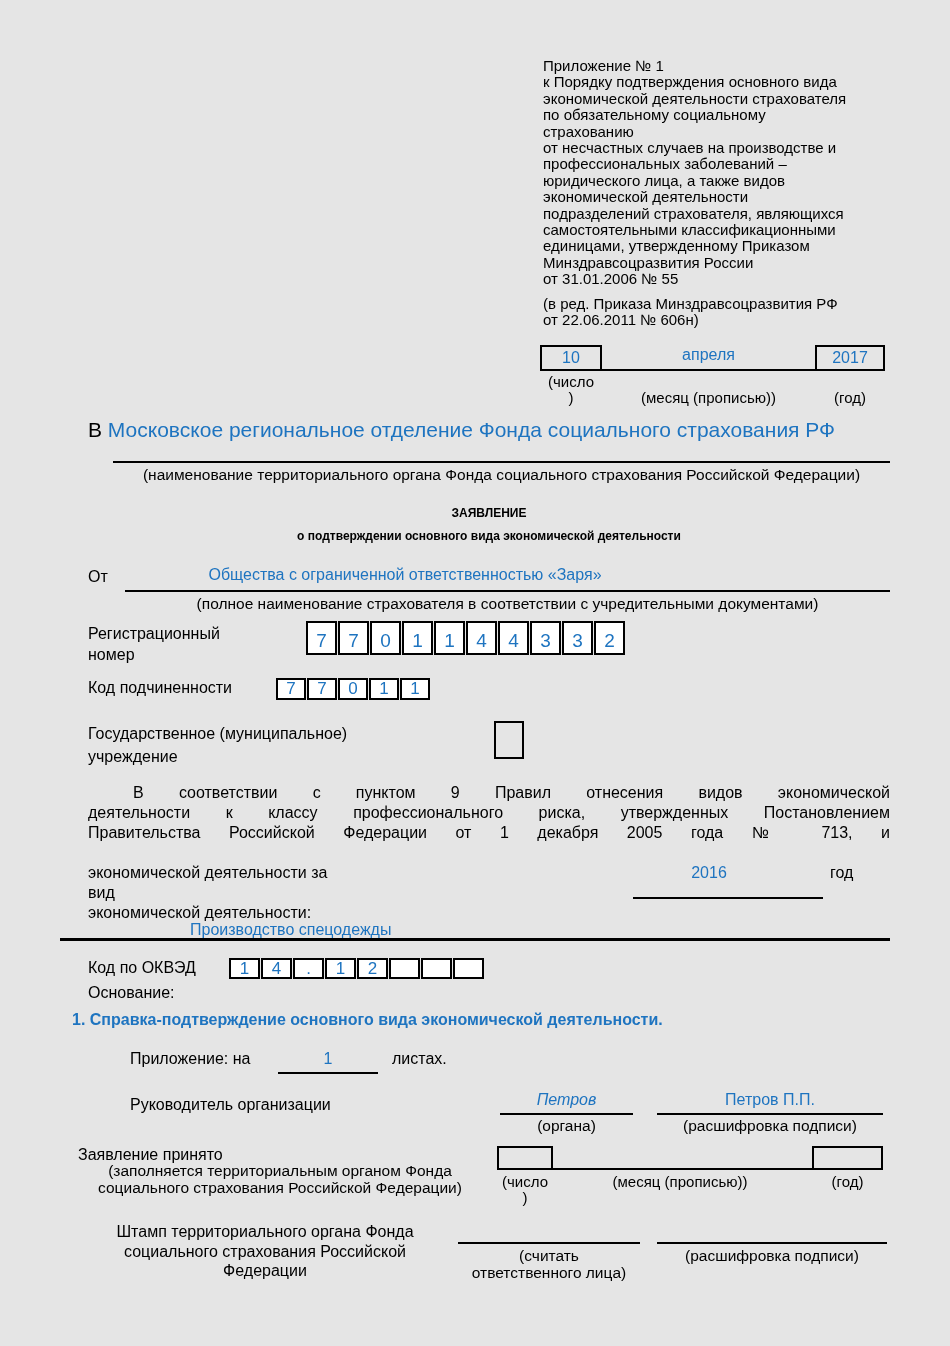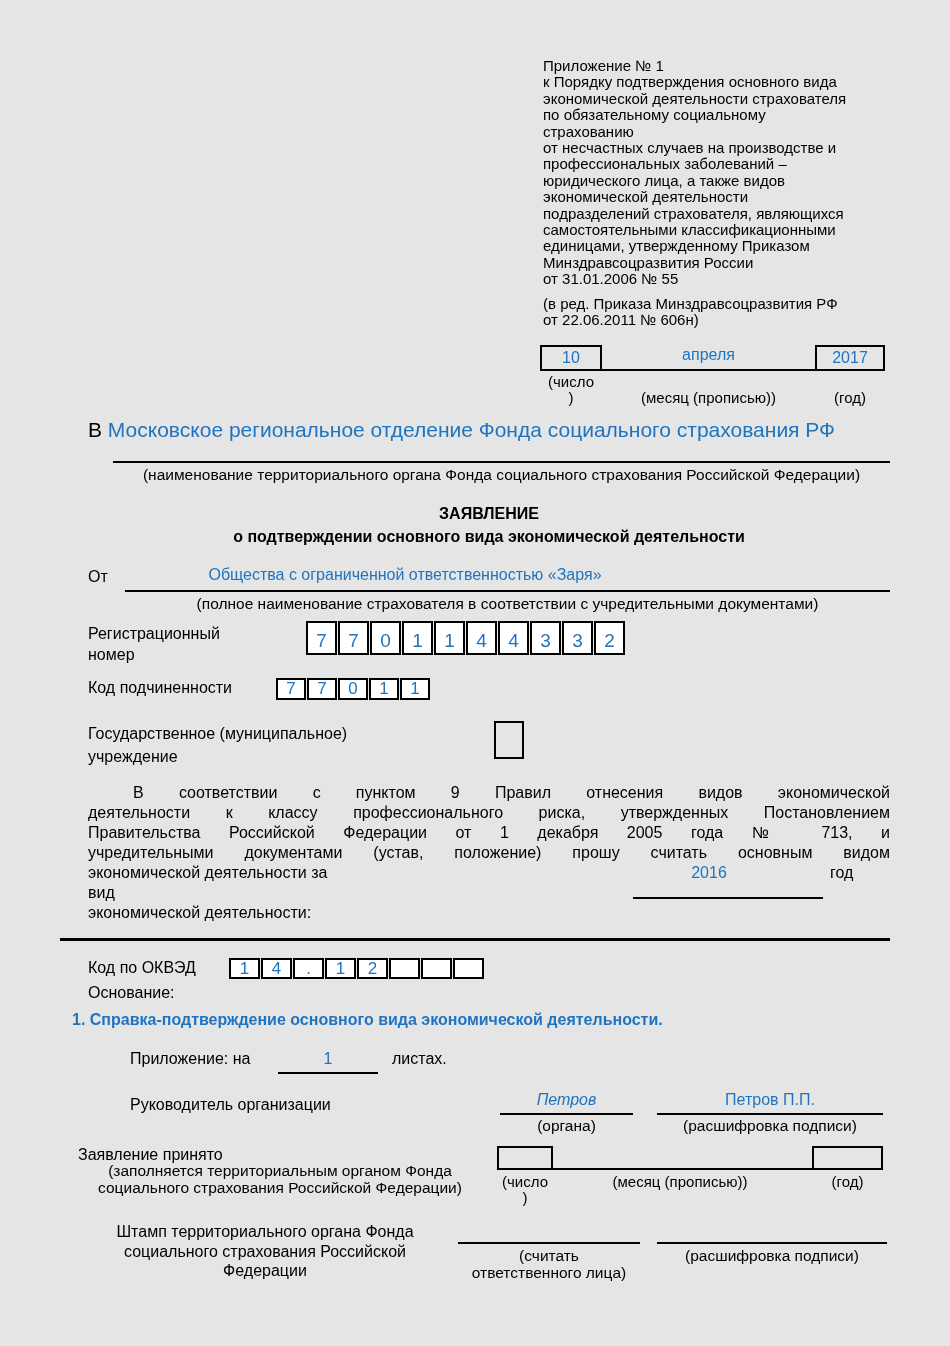--- a/index.html
+++ b/index.html
@@ -58,21 +58,21 @@
 )</div>
   <div class="abs fs15 ctr" style="left:602px;top:390px;width:213px;">(месяц (прописью))</div>
   <div class="abs fs15 ctr" style="left:815px;top:390px;width:70px;">(год)</div>
 
   <div class="abs" style="left:88px;top:419px;width:802px;font-size:21px;line-height:21.5px;">
     <span>В </span><span class="blue">Московское региональное отделение Фонда социального страхования РФ</span>
   </div>
   <div class="hline" style="left:113px;top:461px;width:777px;"></div>
   <div class="abs cap ctr" style="left:113px;top:467px;width:777px;">(наименование территориального органа Фонда социального страхования Российской Федерации)</div>
 
-  <div class="abs ctr" style="left:88px;top:502px;width:802px;font-weight:bold;font-size:16px;line-height:23px;">
+  <div class="abs ctr" style="left:88px;top:502px;width:802px;font-weight:bold;font-size:12px;line-height:23px;">
     <div>ЗАЯВЛЕНИЕ</div>
     <div>о подтверждении основного вида экономической деятельности</div>
   </div>
 
   <div class="abs fs19" style="left:88px;top:568px;">От</div>
   <div class="abs ctr blue fs19" style="left:125px;top:566px;width:560px;">Общества с ограниченной ответственностью «Заря»</div>
   <div class="hline" style="left:125px;top:590px;width:765px;"></div>
   <div class="abs cap ctr" style="left:125px;top:596px;width:765px;">(полное наименование страхователя в соответствии с учредительными документами)</div>
 
   <div class="abs fs19 pre" style="left:88px;top:623px;line-height:21px;">Регистрационный
@@ -101,29 +101,29 @@
 
   <div class="abs fs19 pre" style="left:88px;top:722px;line-height:23px;">Государственное (муниципальное)
 учреждение</div>
   <div class="box" style="left:494px;top:721px;width:26px;height:34px;">
     <span class="blue fs19"></span>
   </div>
 
   <div class="abs fs19 just" style="left:88px;top:784px;width:802px;padding-left:45px;box-sizing:border-box;">В соответствии с пунктом 9 Правил отнесения видов экономической</div>
   <div class="abs fs19 just" style="left:88px;top:804px;width:802px;">деятельности к классу профессионального риска, утвержденных Постановлением</div>
   <div class="abs fs19 just" style="left:88px;top:824px;width:802px;">Правительства Российской Федерации от 1 декабря 2005 года № 713, и</div>
-  <div class="abs fs19 just" style="left:88px;top:844px;width:802px;">учредительными документами (устав, положение) прошу считать основным видом</div>
   <div class="abs fs19" style="left:88px;top:864px;width:802px;">
     <span>экономической деятельности за</span>
     <span class="abs ctr blue" style="left:546px;top:0;width:150px;">2016</span>
     <span class="abs" style="left:742px;top:0;">год</span>
   </div>
   <div class="abs fs19" style="left:88px;top:884px;">вид</div>
   <div class="hline" style="left:633px;top:897px;width:190px;"></div>
   <div class="abs fs19" style="left:88px;top:904px;">экономической деятельности:</div>
+  <div class="abs blue fs19" style="left:190px;top:921px;">Производство спецодежды</div>
   <div class="hline thick" style="left:60px;top:938px;width:830px;"></div>
 
   <div class="abs fs19" style="left:88px;top:959px;">Код по ОКВЭД</div>
   <div class="cellrow" style="left:229px;top:958px;">
     <div class="cell okv">1</div>
     <div class="cell okv">4</div>
     <div class="cell okv">.</div>
     <div class="cell okv">1</div>
     <div class="cell okv">2</div>
     <div class="cell okv"></div>

